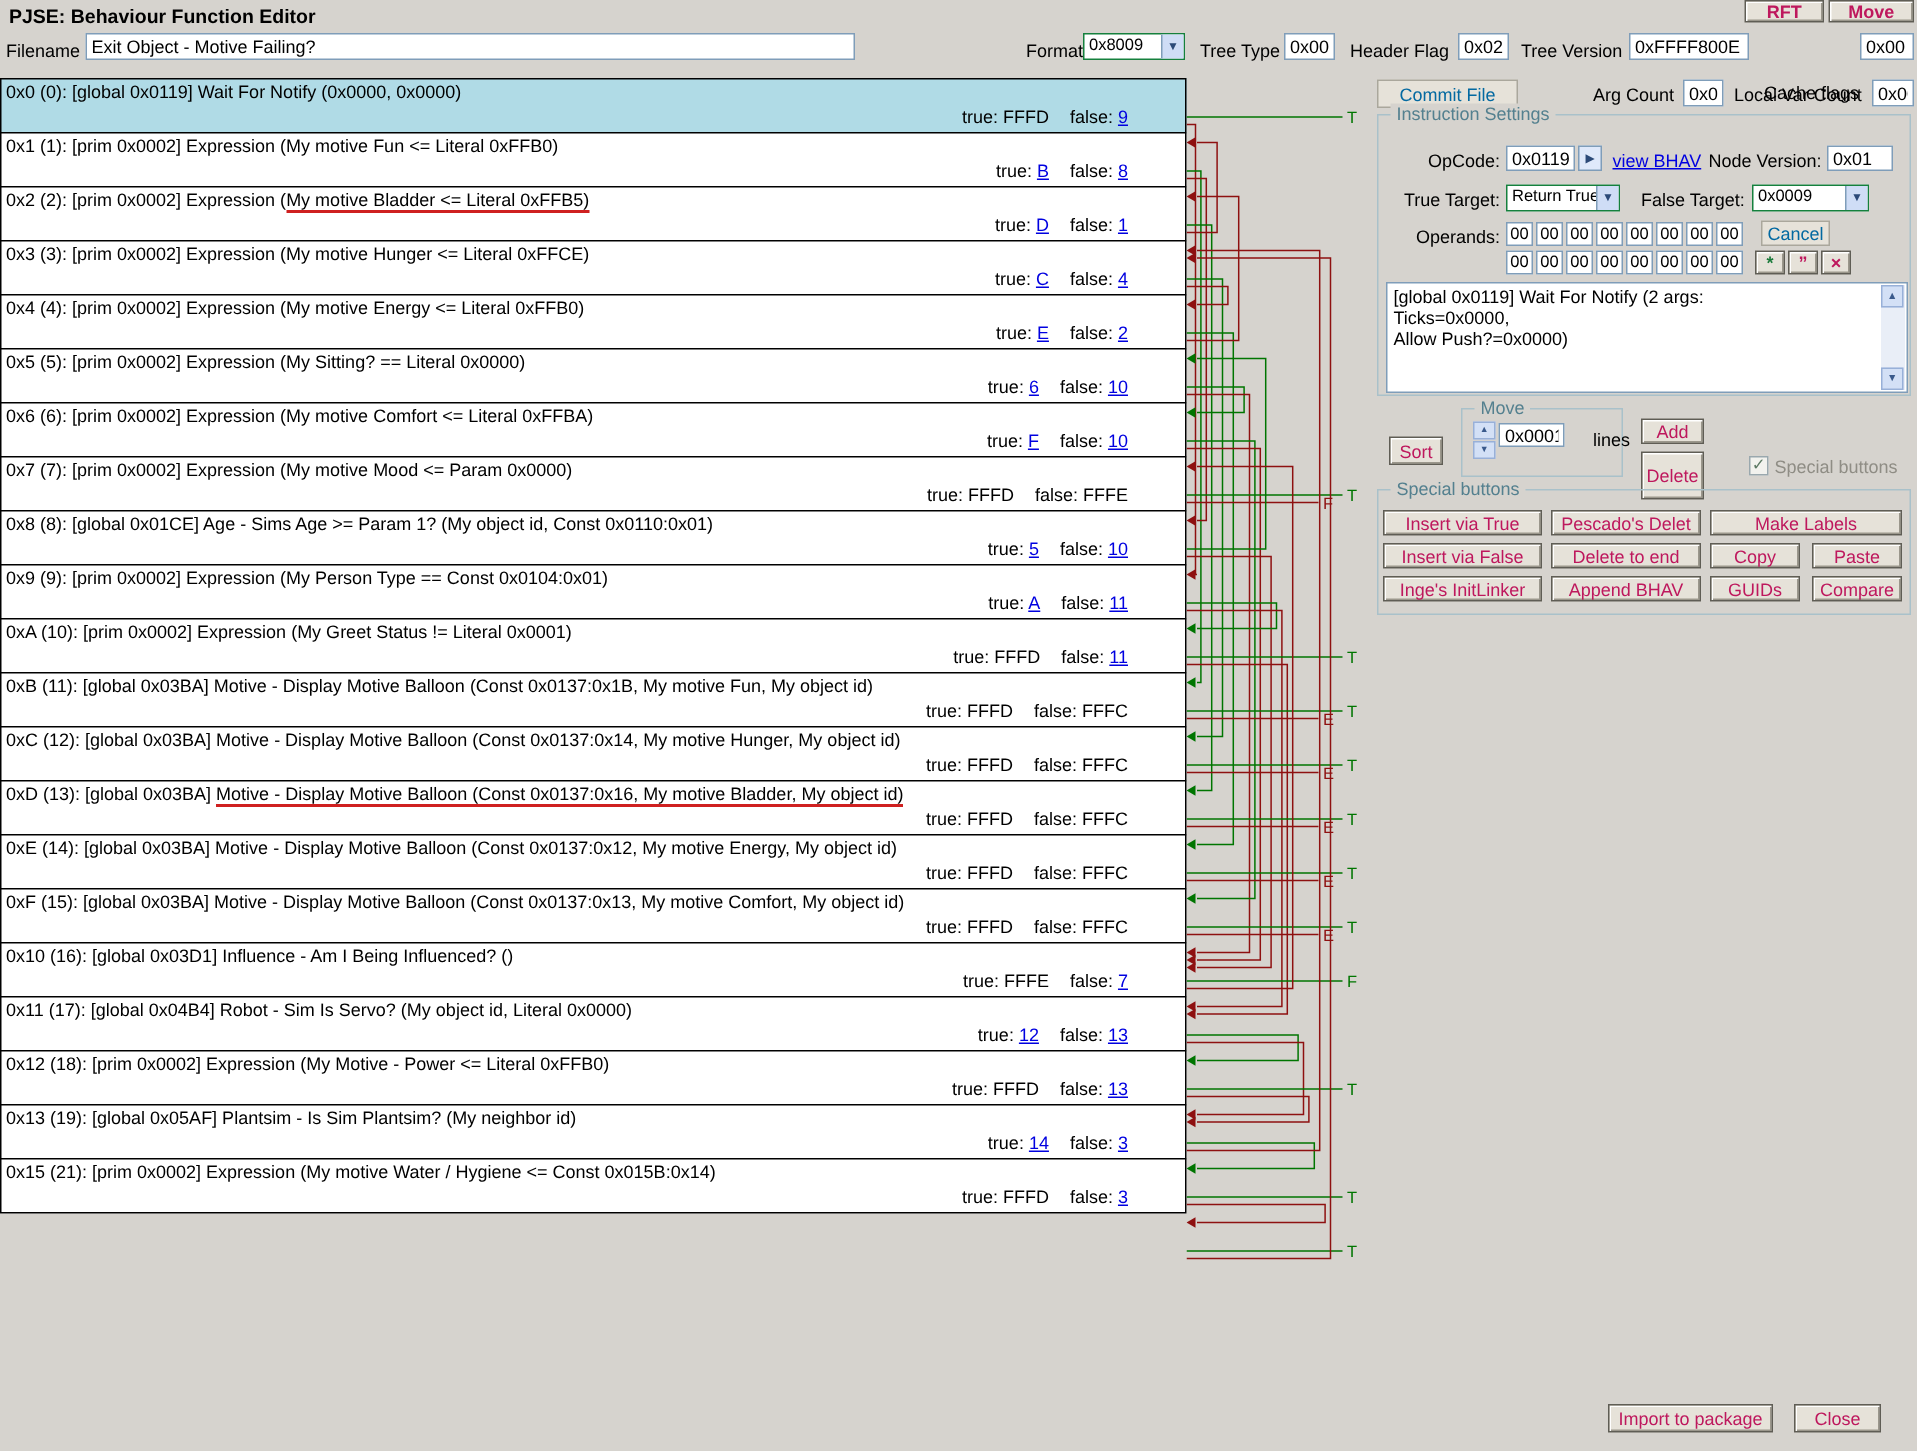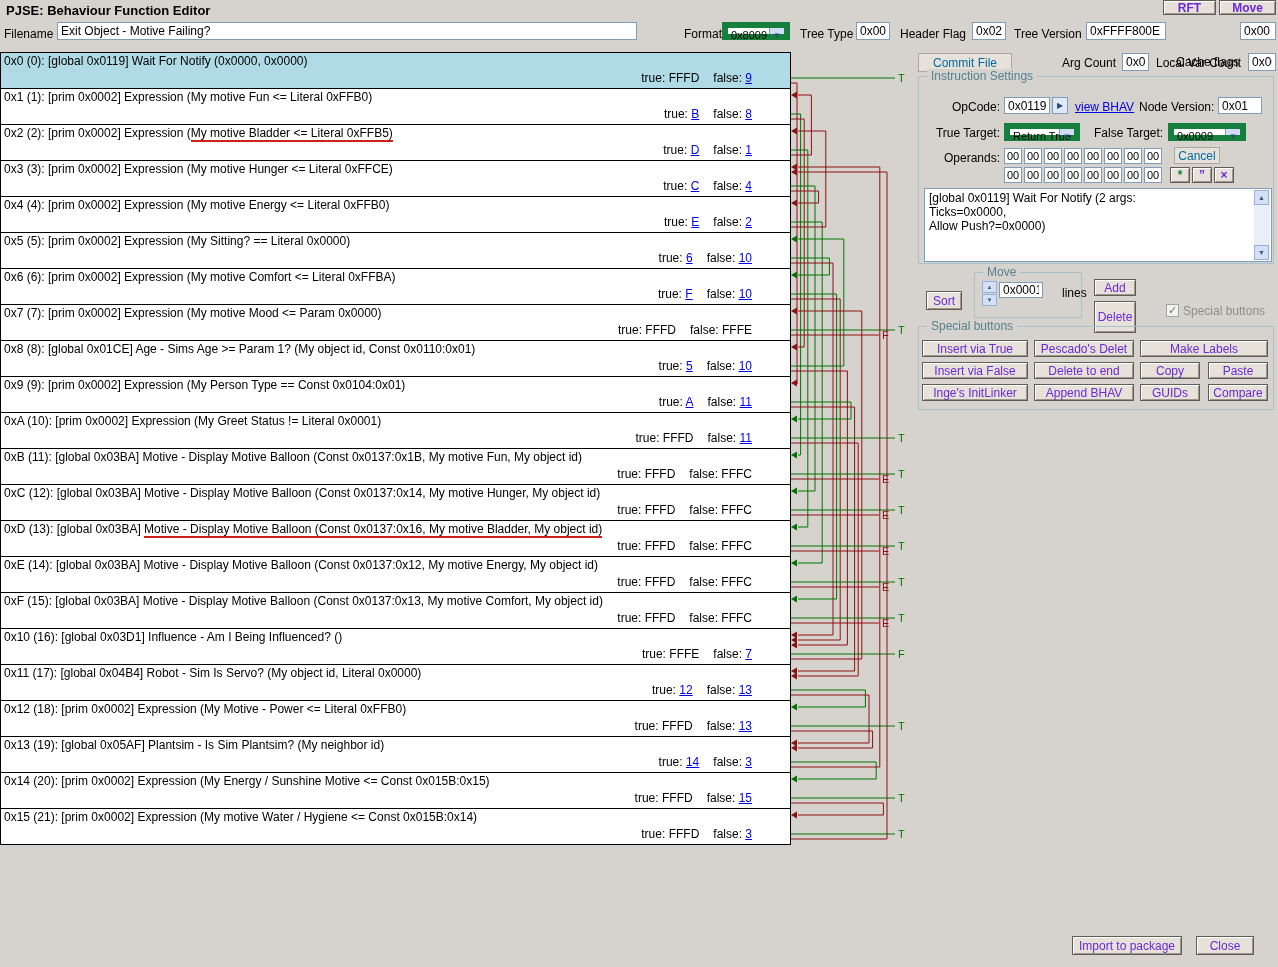--- a/index.html
+++ b/index.html
@@ -1,26 +1,26 @@
 <!DOCTYPE html>
 <html><head>
 <meta charset="utf-8">
 <style>
   *{box-sizing:border-box;}
   html,body{margin:0;padding:0;}
   body{width:1278px;height:967px;background:#d6d3ce;font-family:"Liberation Sans",sans-serif;font-size:12px;color:#000;position:relative;overflow:hidden;}
   .lbl{position:absolute;white-space:nowrap;}
   .rlbl{text-align:right;}
   input.tb{position:absolute;background:#fff;border:1px solid #7f9db9;font:12px "Liberation Sans",sans-serif;padding:0 3px;height:18px;}
-  .btn{position:absolute;background:#e6e2d9;border:1px solid #5f5d55;box-shadow:inset 1px 1px 0 #ffffff,inset -1px -1px 0 #9b978c;font:12px "Liberation Sans",sans-serif;text-align:center;padding:0;cursor:pointer;color:#6d28d9;}
+  .btn{position:absolute;background:#e6e2d9;border:1px solid #5f5d55;box-shadow:inset 1px 1px 0 #ffffff,inset -1px -1px 0 #9b978c;font:12px "Liberation Sans",sans-serif;text-align:center;padding:0;cursor:pointer;color:#be185d;}
   .btn.bold{font-weight:bold;}
   .btn.dis{color:#0369a1;border-color:#aaa79c;box-shadow:none;cursor:default;}
   .grp{position:absolute;border:1px solid #a9c1ca;}
   .grp .gt{position:absolute;top:-8px;left:8px;background:#d6d3ce;padding:0 4px;color:#54808f;white-space:nowrap;}
-  .combo{position:absolute;background:#fff;border:6px solid #15803d;height:18px;cursor:pointer;}
+  .combo{position:absolute;background:#fff;border:1px solid #15803d;height:18px;cursor:pointer;}
   .combo .ct{position:absolute;left:3px;top:1px;white-space:nowrap;font-size:11px;}
   .combo .ca{position:absolute;right:0;top:0;bottom:0;width:15px;background:#cfddf6;border-left:1px solid #7f9db9;color:#2c4a78;font-size:8px;text-align:center;line-height:16px;}
   .alink{position:absolute;color:#0000e0;text-decoration:underline;cursor:pointer;white-space:nowrap;}
   #rows{position:absolute;left:0;top:52px;width:791px;}
   .irow{position:relative;height:37px;margin-top:-1px;border:1px solid #000;background:#fff;}
   .irow:first-child{margin-top:0;}
   .irow.sel{background:#b0dbe6;}
   .ilabel{position:absolute;left:3px;top:1px;white-space:nowrap;}
   .redline{border-bottom:2px solid #cf2020;}
   .itf{position:absolute;right:38px;bottom:3px;white-space:nowrap;}
@@ -42,21 +42,21 @@
 </head>
 <body>
 
 <div id="app">
 
   <div class="wtitle">PJSE: Behaviour Function Editor</div>
   <button class="btn bold" style="left:1163px;top:0;width:53px;height:15px;">RFT</button>
   <button class="btn bold" style="left:1219px;top:0;width:57px;height:15px;">Move</button>
 
   <span class="lbl" style="left:4px;top:27px;">Filename</span>
-  <input class="tb" style="left: 57px; top: 22px; width: 580px;" readonly="" value="Exit Object - Motive Failing?">
+  <input class="tb" style="left: 57px; top: 22px; width: 513px;" readonly="" value="Exit Object - Motive Failing?">
   <span class="lbl" style="left:684px;top:27px;">Format</span>
   <div class="combo" style="left:722px;top:22px;width:68px;">
     <span class="ct">0x8009</span>
     <span class="ca">▼</span>
   </div>
   <span class="lbl" style="left:800px;top:27px;">Tree Type</span>
   <input class="tb" style="left: 856px; top: 22px; width: 34px;" readonly="" value="0x00">
   <span class="lbl" style="left:900px;top:27px;">Header Flag</span>
   <input class="tb" style="left: 972px; top: 22px; width: 34px;" readonly="" value="0x02">
   <span class="lbl" style="left:1014px;top:27px;">Tree Version</span>
@@ -137,24 +137,20 @@
         <div class="ilabel"><span>0x11 (17): [global 0x04B4] Robot - Sim Is Servo? (My object id, Literal 0x0000)</span></div>
         <div class="itf"><span>true: </span><span class="lnk">12</span><span class="gap"></span><span>false: </span><span class="lnk">13</span></div>
       </div>
       <div class="irow">
         <div class="ilabel"><span>0x12 (18): [prim 0x0002] Expression (My Motive - Power &lt;= Literal 0xFFB0)</span></div>
         <div class="itf"><span>true: </span><span class="">FFFD</span><span class="gap"></span><span>false: </span><span class="lnk">13</span></div>
       </div>
       <div class="irow">
         <div class="ilabel"><span>0x13 (19): [global 0x05AF] Plantsim - Is Sim Plantsim? (My neighbor id)</span></div>
         <div class="itf"><span>true: </span><span class="lnk">14</span><span class="gap"></span><span>false: </span><span class="lnk">3</span></div>
-      </div>
-      <div class="irow">
-        <div class="ilabel"><span>0x14 (20): [prim 0x0002] Expression (My Energy / Sunshine Motive &lt;= Const 0x015B:0x15)</span></div>
-        <div class="itf"><span>true: </span><span class="">FFFD</span><span class="gap"></span><span>false: </span><span class="lnk">15</span></div>
       </div>
       <div class="irow">
         <div class="ilabel"><span>0x15 (21): [prim 0x0002] Expression (My motive Water / Hygiene &lt;= Const 0x015B:0x14)</span></div>
         <div class="itf"><span>true: </span><span class="">FFFD</span><span class="gap"></span><span>false: </span><span class="lnk">3</span></div>
       </div>
     </div>
   <svg id="flow" xmlns="http://www.w3.org/2000/svg" width="128" height="794">
       <polyline points="0,26 104,26" fill="none" stroke="#007500"></polyline>
       <text x="107" y="30" fill="#007500" font-size="11" font-family="Liberation Sans, sans-serif">T</text>
       <polyline points="0,31 6.0,31 6.0,331 7,331" fill="none" stroke="#8e1010"></polyline>

